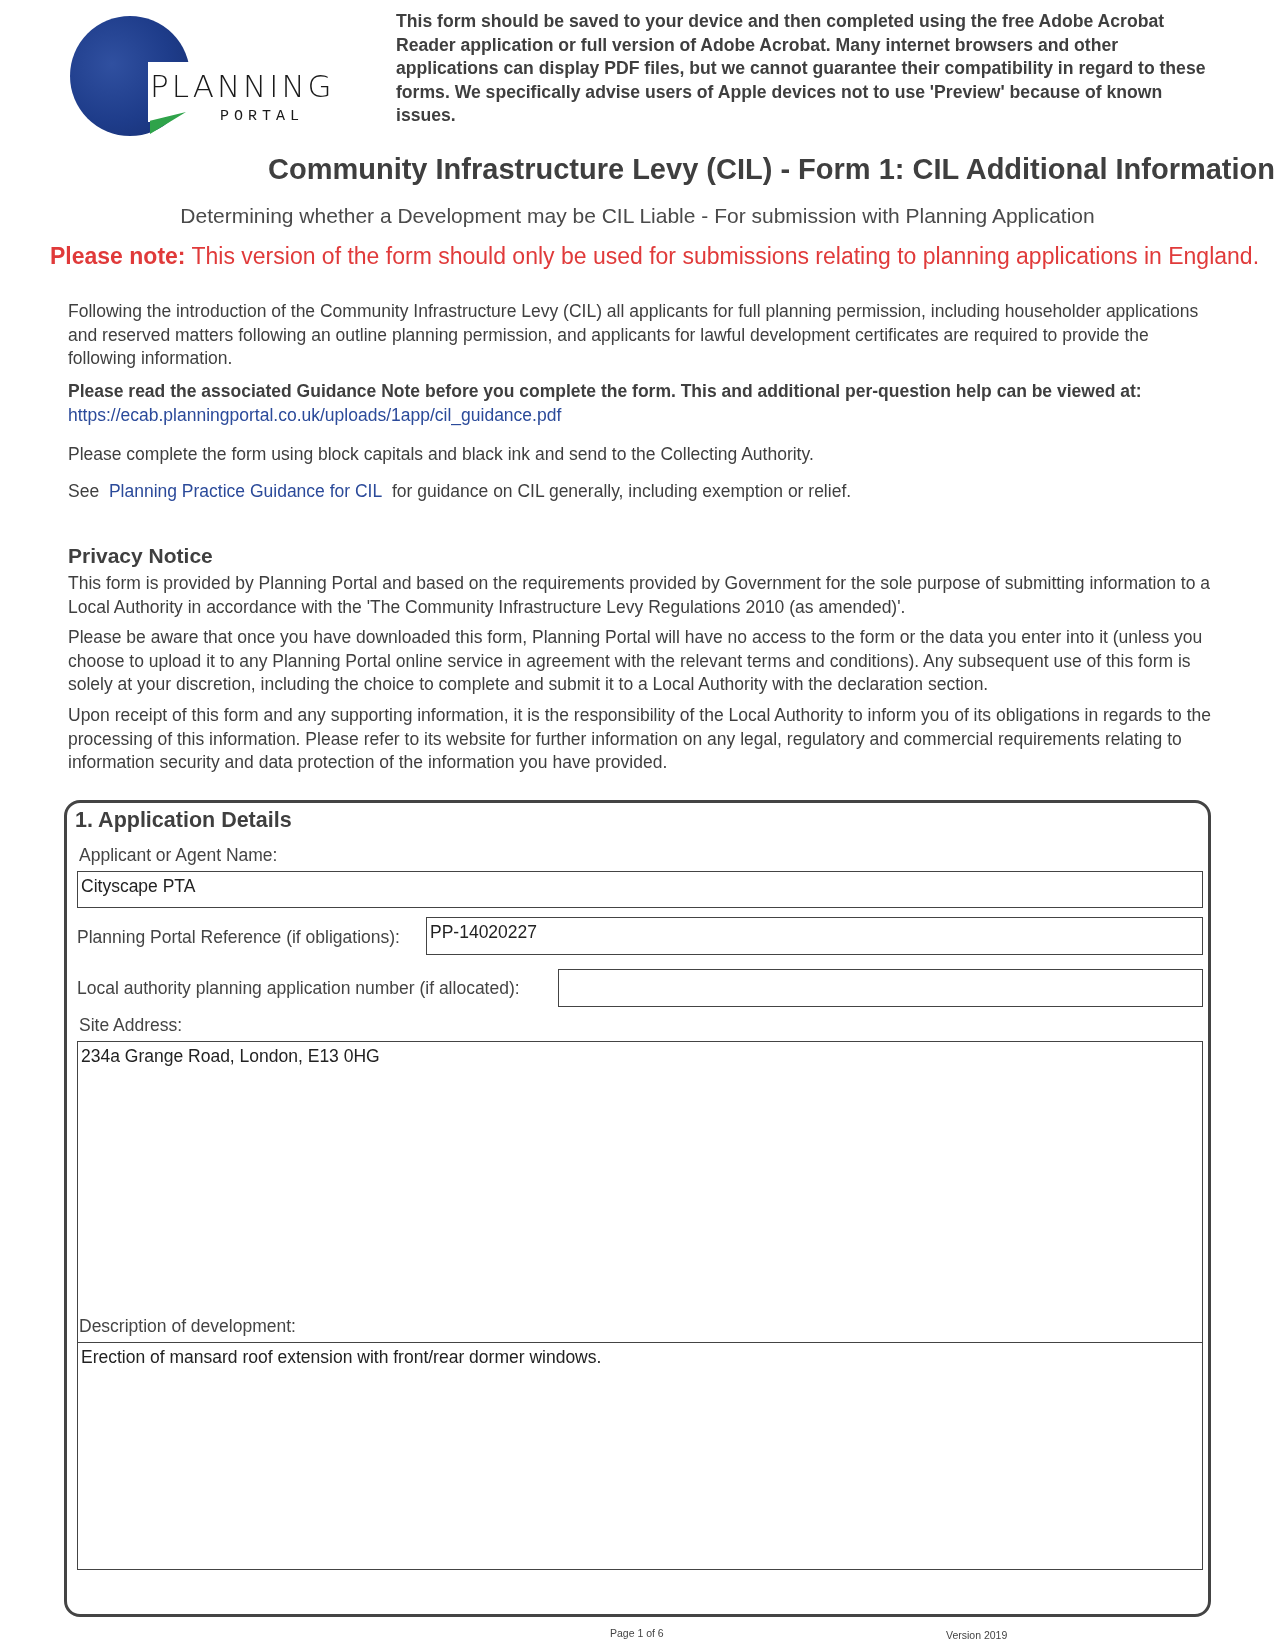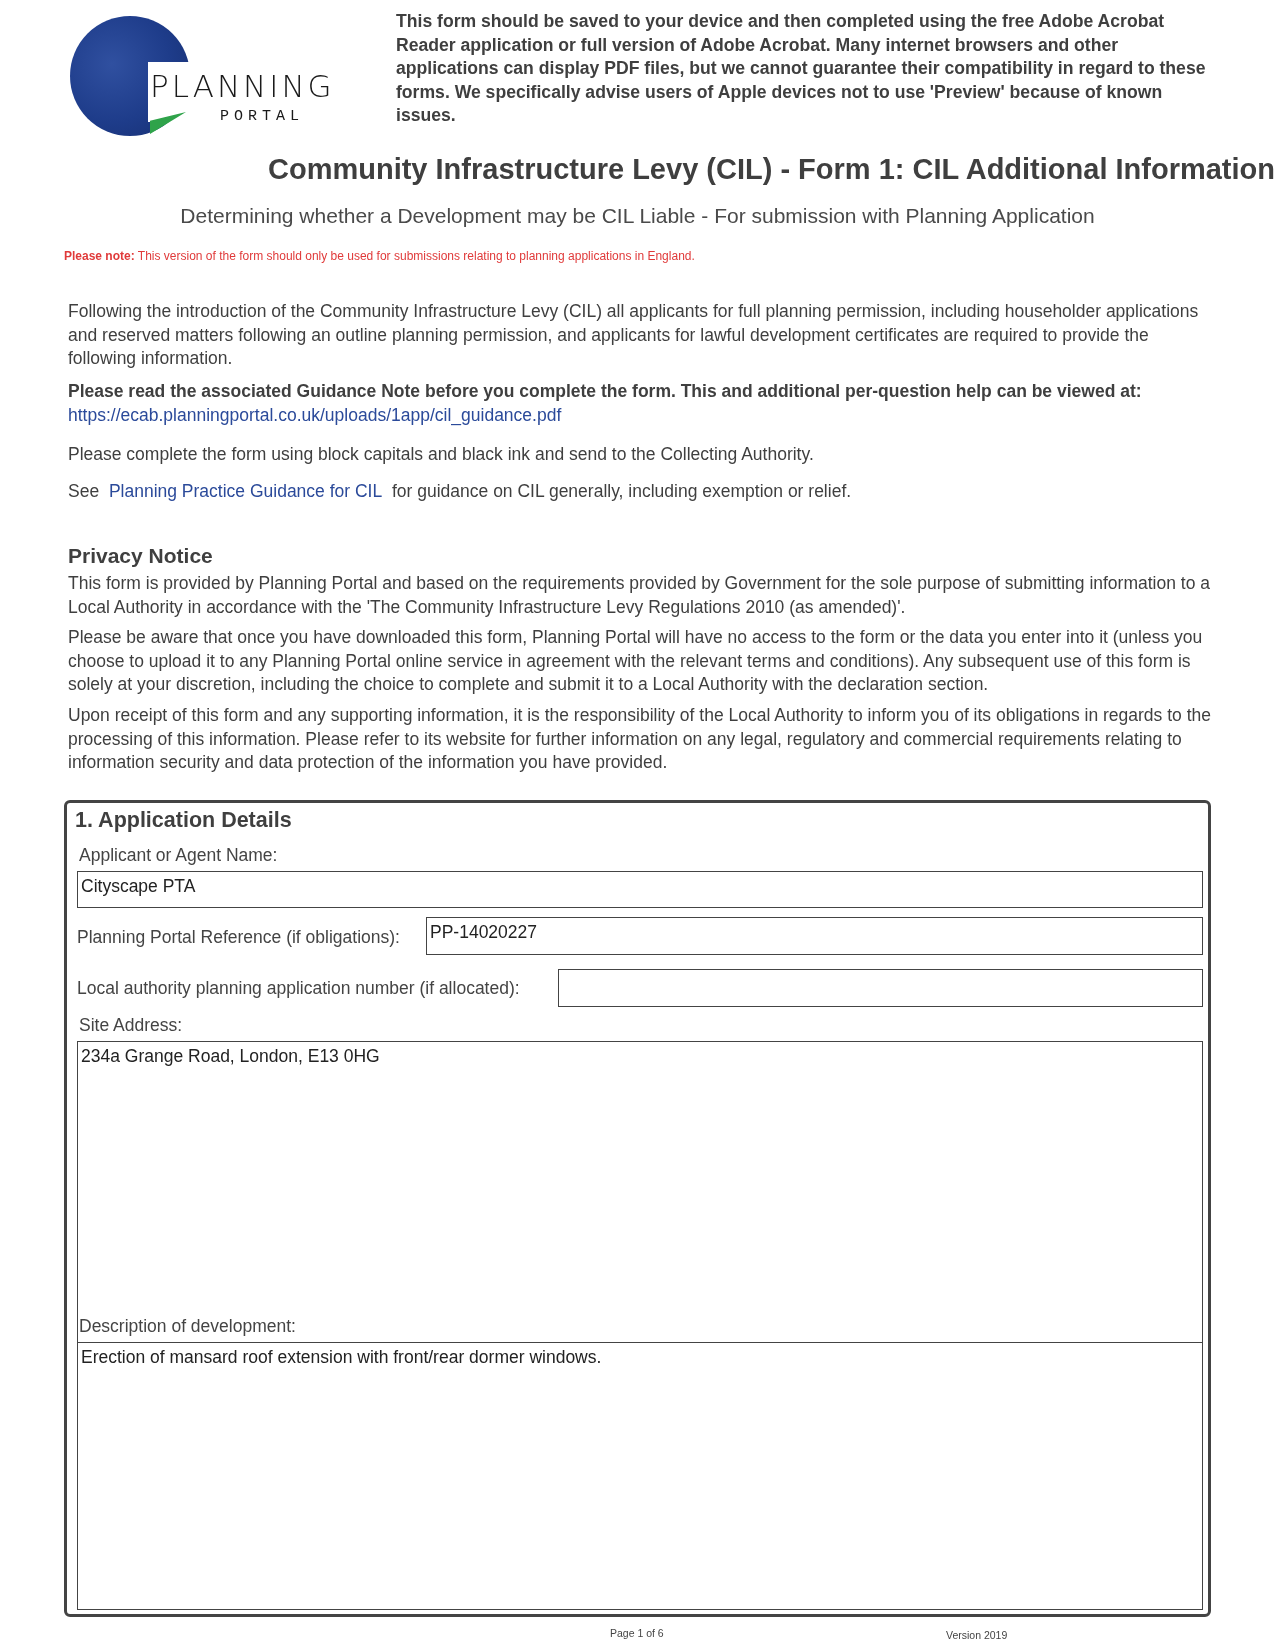--- a/index.html
+++ b/index.html
@@ -13,29 +13,29 @@
     .logo-green-shape { position: absolute; left: 80px; top: 96px; width: 36px; height: 22px;
       background: #2fa34a; clip-path: polygon(0 100%, 100% 0, 100% 0, 0 100%, 0 40%, 100% 0); }
     .logo-text1 { position: absolute; left: 80px; top: 52px; font-size: 31px; letter-spacing: 3px; color: #1a1a1a; font-family: "DejaVu Sans", sans-serif; font-weight: 300; }
     .logo-text2 { position: absolute; left: 150px; top: 92px; font-size: 15px; letter-spacing: 5px; color: #1a1a1a; font-family: Liberation Mono, monospace; }
 
     .top-notice { position: absolute; left: 396px; top: 10px; width: 810px; font-size: 17.6px; line-height: 23.5px; font-weight: bold; color: #3f3f3f; }
 
     .title { position: absolute; left: 0; top: 153px; width: 1275px; text-align: right; font-size: 29px; font-weight: bold; color: #3f3f3f; }
     .subtitle { position: absolute; left: 0; top: 204px; width: 1275px; text-align: center; font-size: 21px; color: #4a4a4a; }
 
-    .note { position: absolute; left: 64px; top: 244px; font-size: 12px; line-height: 24px; color: #e03a3a; }
+    .note { position: absolute; left: 50px; top: 244px; font-size: 23px; line-height: 24px; color: #e03a3a; }
     .note b { font-weight: bold; }
     .link { color: #2b4a9a; }
 
     .para { position: absolute; left: 68px; width: 1145px; font-size: 17.5px; line-height: 23.5px; color: #3f3f3f; }
     .para-bold { font-weight: bold; }
     .h-privacy { position: absolute; left: 68px; top: 544px; font-size: 21px; font-weight: bold; color: #3f3f3f; }
 
-    .section { position: absolute; left: 64px; top: 800px; width: 1147px; height: 817px; border: 3px solid #444; border-radius: 6px; }
+    .section { position: absolute; left: 64px; top: 800px; width: 1147px; height: 817px; border: 3px solid #444; border-radius: 16px; }
     .section-title { position: absolute; left: 8px; top: 5px; font-size: 21.5px; font-weight: bold; color: #3f3f3f; }
     .lbl { position: absolute; font-size: 17.5px; color: #444; }
     .field { position: absolute; border: 1.5px solid #444; background: #fff; font-size: 17.5px; color: #222; padding: 4px 3px; font-family: "Liberation Sans", sans-serif; }
 
     .footer-page { position: absolute; left: 610px; top: 1627px; font-size: 10.5px; color: #444; }
     .footer-ver { position: absolute; left: 946px; top: 1629px; font-size: 10.5px; color: #444; }
   </style>
 </head>
 <body>
 
@@ -85,17 +85,17 @@
   <div class="lbl" style="left:10px; top:124px;">Planning Portal Reference (if obligations):</div>
   <div class="field" style="left:359px; top:114px; width:777px; height:38px;">PP-14020227</div>
 
   <div class="lbl" style="left:10px; top:175px;">Local authority planning application number (if allocated):</div>
   <div class="field" style="left:491px; top:166px; width:645px; height:38px;"></div>
 
   <div class="lbl" style="left:12px; top:212px;">Site Address:</div>
   <div class="field" style="left:10px; top:238px; width:1126px; height:324px;">234a Grange Road, London, E13 0HG</div>
 
   <div class="lbl" style="left:12px; top:513px;">Description of development:</div>
-  <div class="field" style="left:10px; top:539px; width:1126px; height:268px;">Erection of mansard roof extension with front/rear dormer windows.</div>
+  <div class="field" style="left:10px; top:539px; width:1126px; height:228px;">Erection of mansard roof extension with front/rear dormer windows.</div>
 </div>
 
 <div class="footer-page">Page 1 of 6</div>
 <div class="footer-ver">Version 2019</div>
 
 </body></html>

